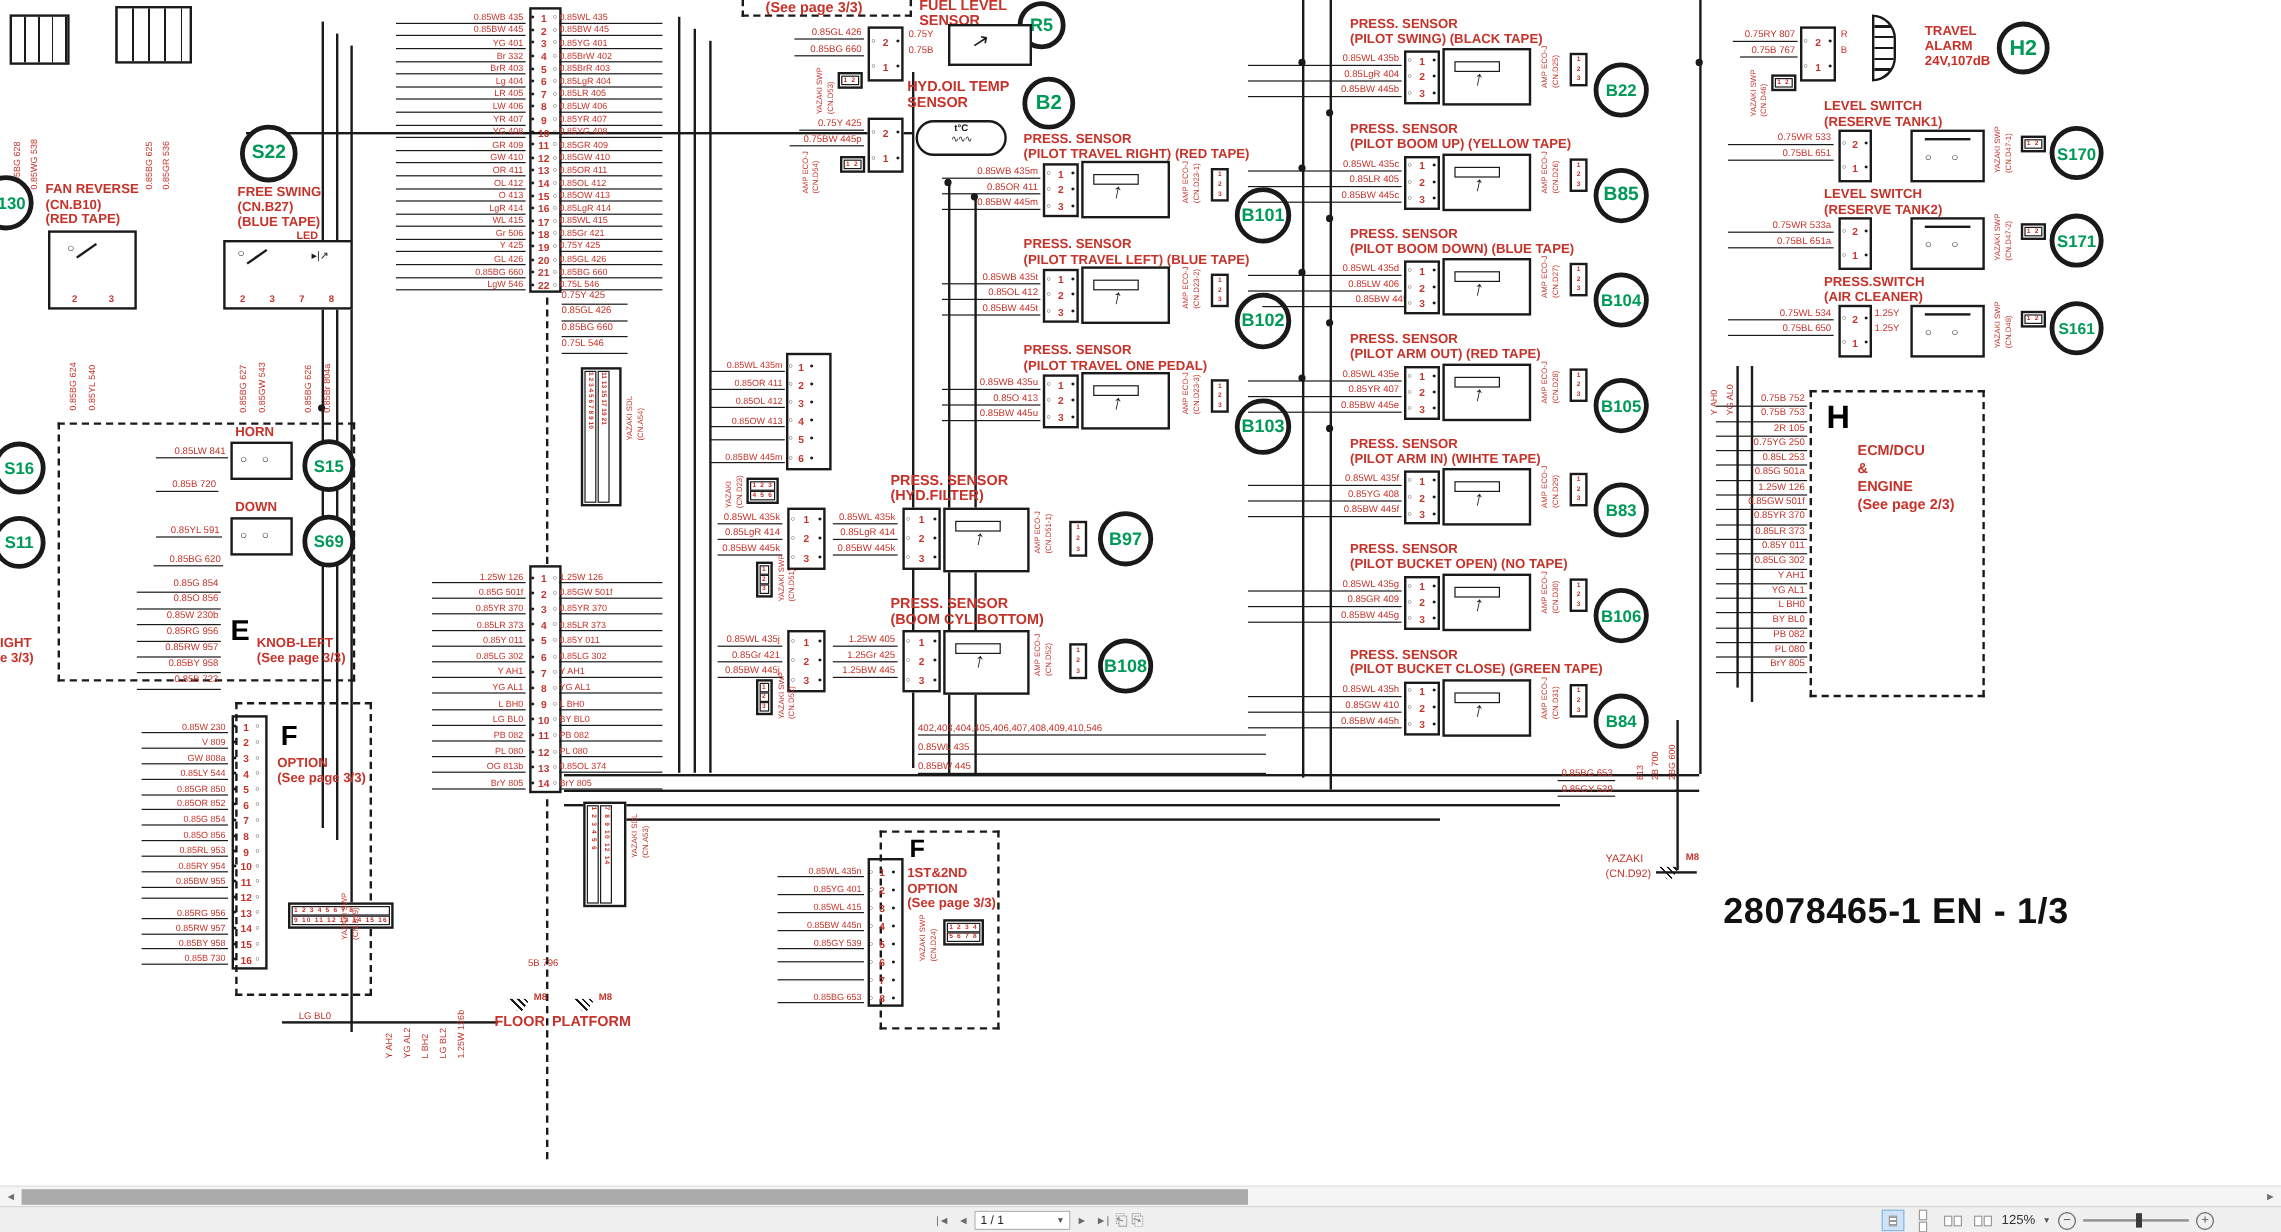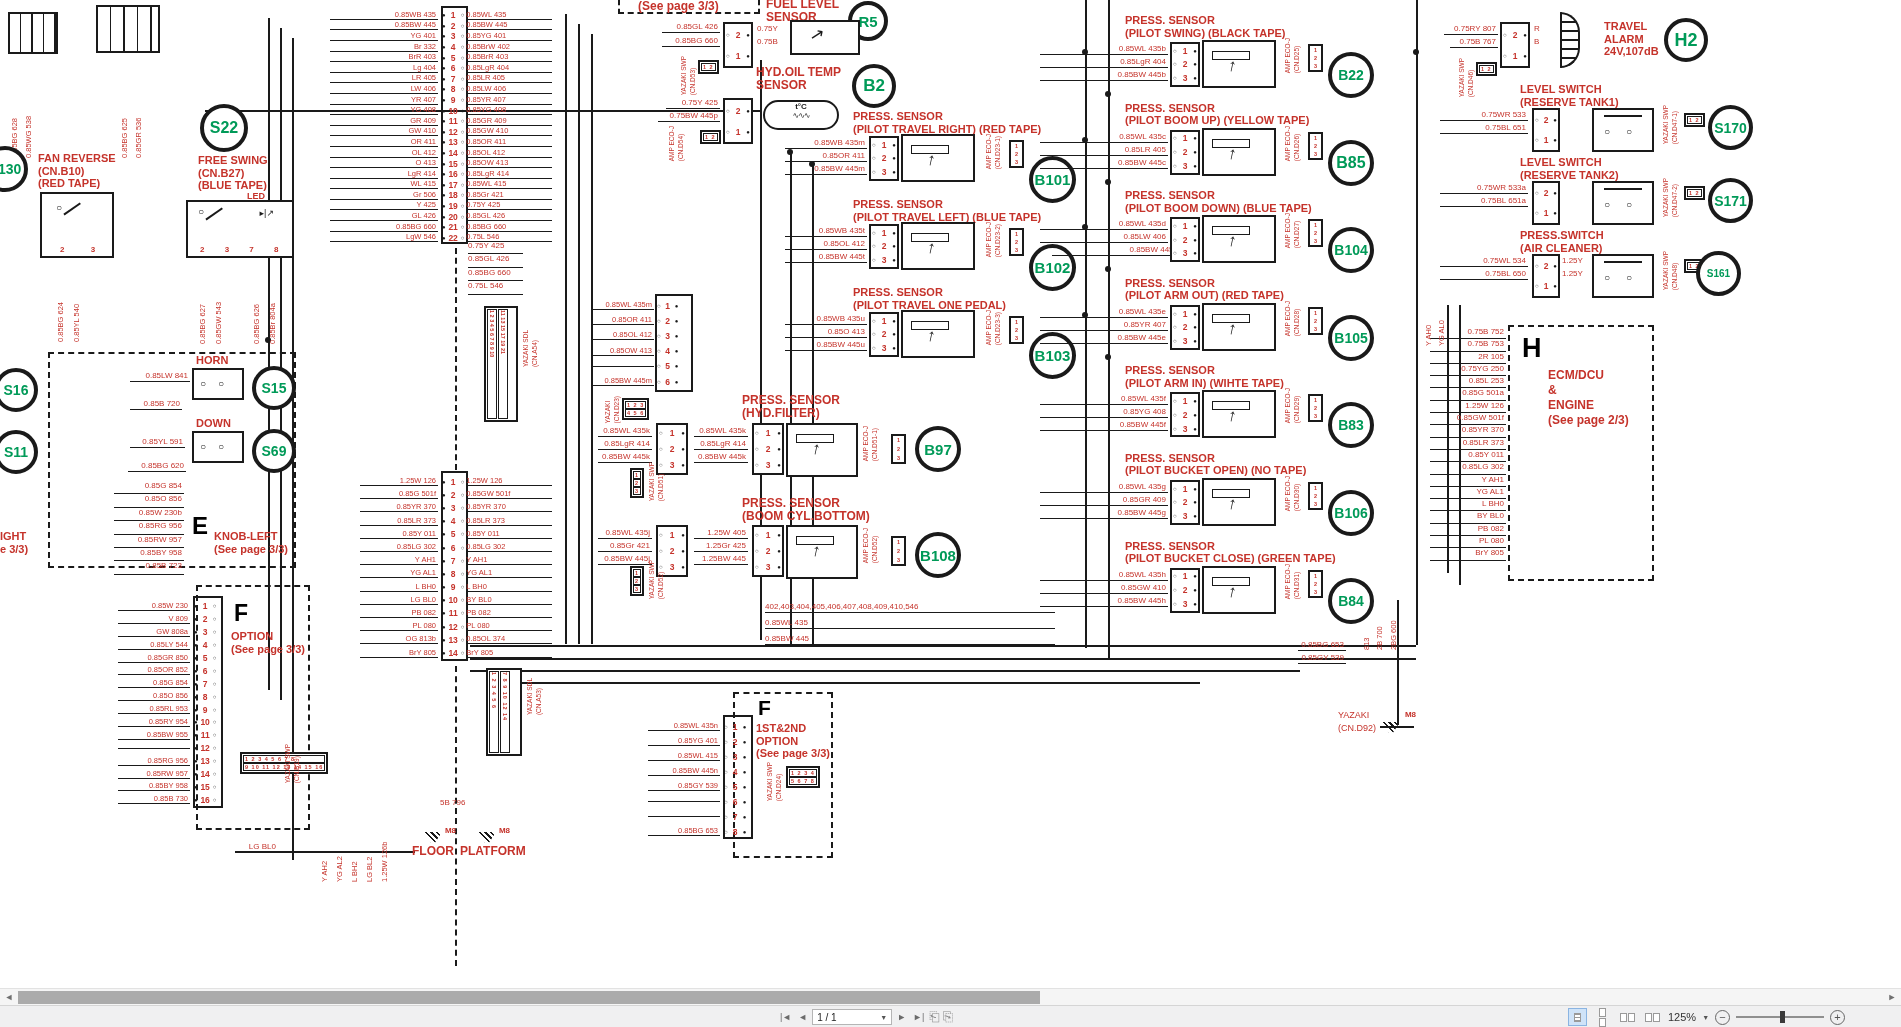--- a/index.html
+++ b/index.html
@@ -1518,21 +1518,21 @@
           <div style="position:absolute;left:10px;top:5px;width:38px;height:2px;background:var(--ink)"></div>
           <span class="swglyph" style="left:10px;top:16px;letter-spacing:16px">○○</span>
         </div>
         <div class="amptx" style="left:222px;top:22px">
           <span>YAZAKI SWP</span>
           <span>(CN.D48)</span>
         </div>
         <div class="grid-ic" style="left:244px;top:30px;position:absolute">
           <div>1 2</div>
         </div>
-        <div class="circle" style="left:256px;top:22px;width:45px;height:45px;font-size:10px">
+        <div class="circle" style="left:268px;top:22px;width:45px;height:45px;font-size:13px">
           <span>S161</span>
         </div>
       </div>
     </div>
 
   <div class="dash" style="left:1508px;top:325px;width:146px;height:256px"></div>
   <div class="bigletter" style="left:1522px;top:333px;font-size:27px">H</div>
   <div class="rt" style="left:1548px;top:368px;font-size:12px;line-height:15px">
     <div>ECM/DCU</div>
       <div>&amp;</div>
@@ -1570,20 +1570,21 @@
   <div class="wlab" style="left:1298px;top:640px;width:48px">0.85BG 653</div>
   <div class="wlab" style="left:1298px;top:653px;width:48px">0.85GY 539</div>
   <div class="rt" style="left:1338px;top:709px;font-size:9px;font-weight:normal">
       <div>YAZAKI</div>
       <div>(CN.D92)</div>
     </div>
   <div class="gnd" style="left:1382px;top:722px"></div>
   <div class="wlab plain" style="left:1400px;top:710px;width:18px;font-weight:bold">M8</div>
 
   <div class="title-block">
+    <div>28078465-1 EN - 1/3</div>
   </div>
 </div>
 
 <div class="hscroll">
   <div class="sbtn" style="left:1px">◄</div>
   <div class="sthumb"></div>
   <div class="sbtn" style="left:1884px">►</div>
 </div>
 
 <div class="toolbar">

